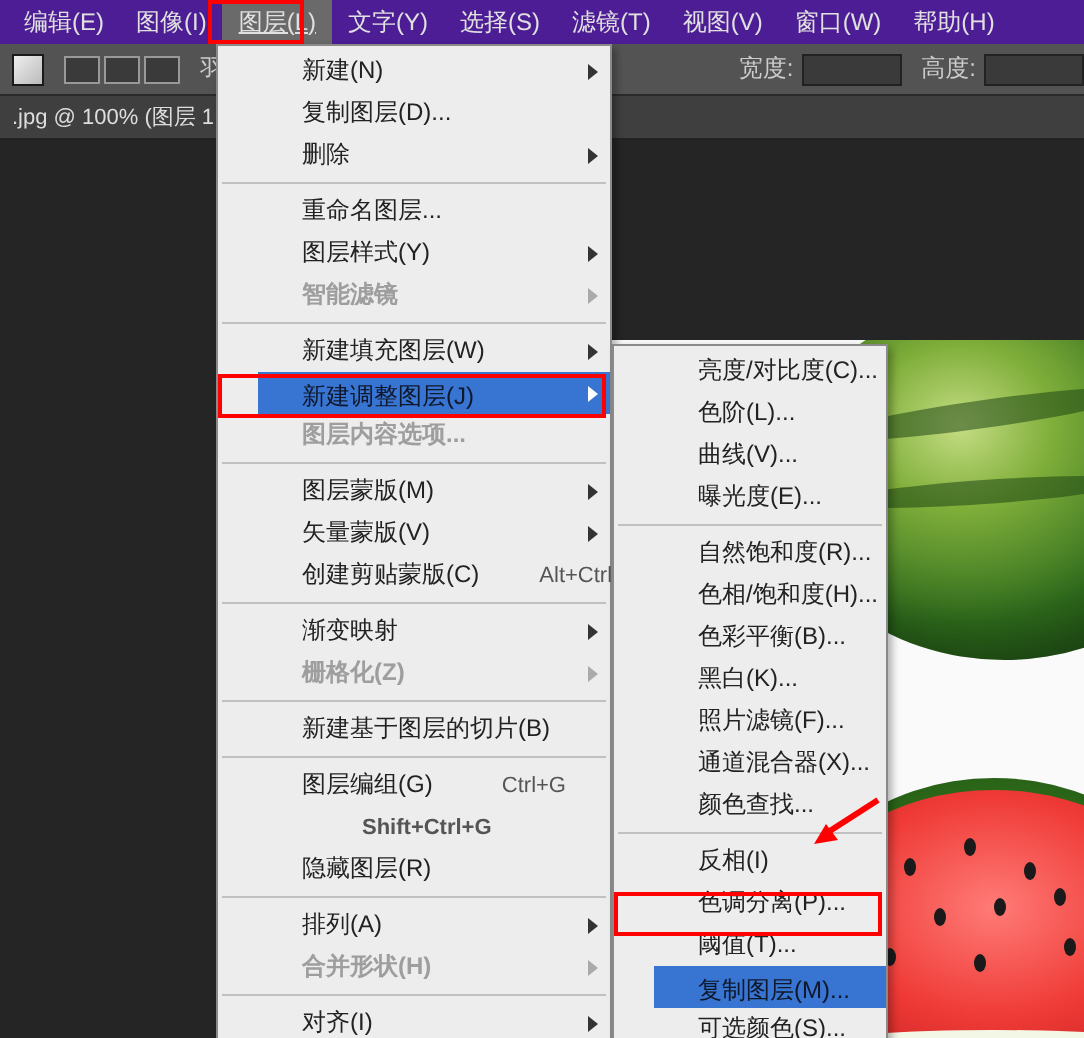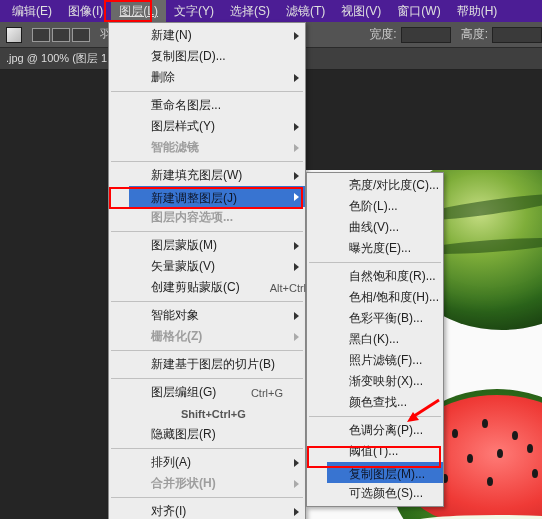--- a/index.html
+++ b/index.html
@@ -296,21 +296,21 @@
     <div class="row">
       <span>矢量蒙版(V)</span>
       <span class="arrow"></span>
     </div>
     <div class="row">
       <span>创建剪贴蒙版(C)</span>
       <span class="shortcut">Alt+Ctrl+G</span>
     </div>
     <div class="sep"></div>
     <div class="row">
-      <span>智能对象</span>
+      <span>渐变映射</span>
       <span class="arrow"></span>
     </div>
     <div class="row disabled">
       <span>栅格化(Z)</span>
       <span class="arrow"></span>
     </div>
     <div class="sep"></div>
     <div class="row">
       <span>新建基于图层的切片(B)</span>
     </div>
@@ -364,26 +364,29 @@
     <div class="row">
       <span>色彩平衡(B)...</span>
     </div>
     <div class="row">
       <span>黑白(K)...</span>
     </div>
     <div class="row">
       <span>照片滤镜(F)...</span>
     </div>
     <div class="row">
-      <span>渐变映射(X)...</span>
+      <span>通道混合器(X)...</span>
     </div>
     <div class="row">
       <span>颜色查找...</span>
     </div>
     <div class="sep"></div>
+    <div class="row">
+      <span>反相(I)</span>
+    </div>
     <div class="row">
       <span>色调分离(P)...</span>
     </div>
     <div class="row">
       <span>阈值(T)...</span>
     </div>
     <div class="row hover">
       <span>复制图层(M)...</span>
     </div>
     <div class="row">

